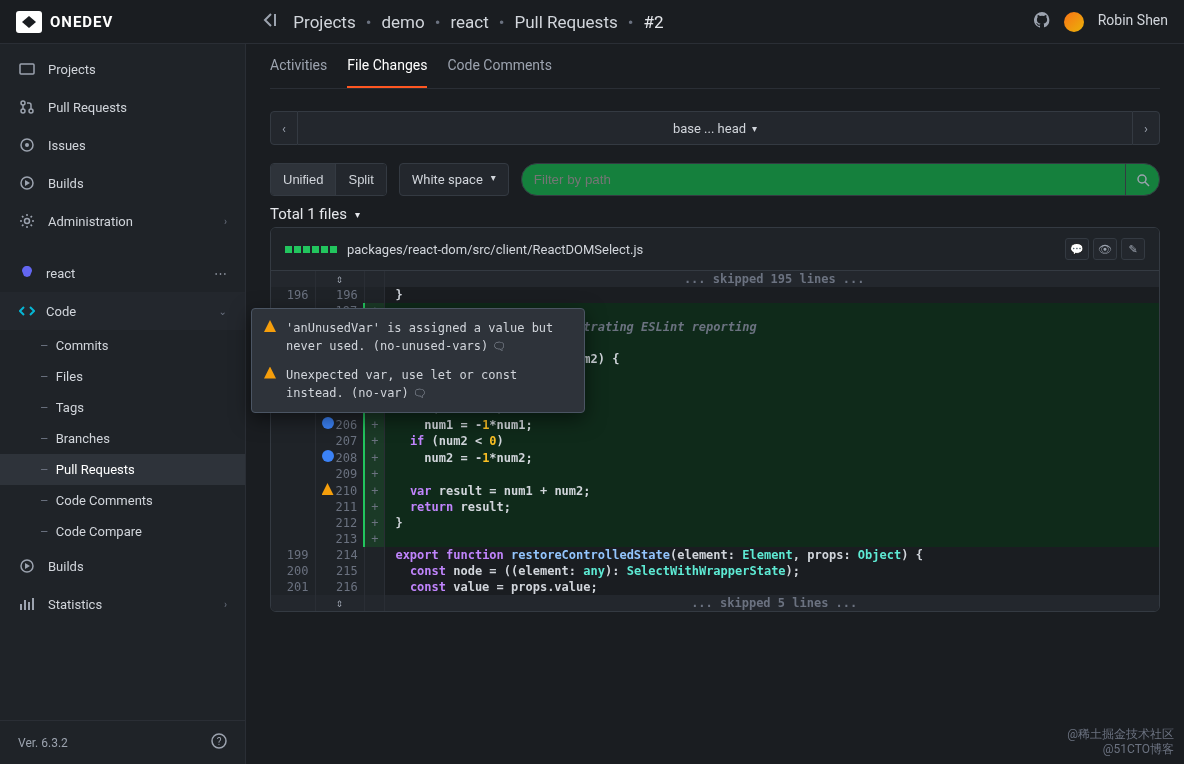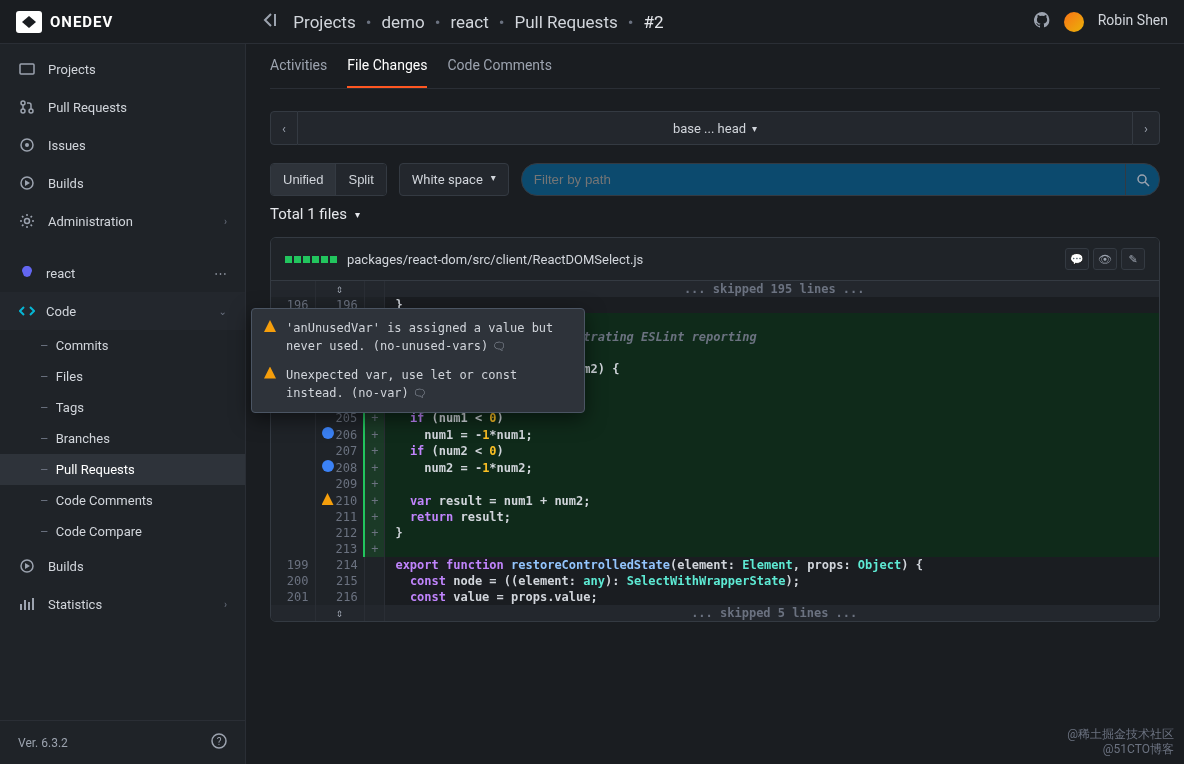--- a/index.html
+++ b/index.html
@@ -75,25 +75,25 @@
 .range-nav.left { border-radius:4px 0 0 4px; }
 .range-nav.right { border-radius:0 4px 4px 0; }
 .range-mid { flex:1; height:34px; background:#23272d; border-top:1px solid #343a42; border-bottom:1px solid #343a42; display:flex; align-items:center; justify-content:center; gap:6px; color:#d1d5db; cursor:pointer; }
 
 .controls { display:flex; align-items:center; gap:12px; margin-bottom:9px; }
 .btn-group { display:flex; border:1px solid #343a42; border-radius:4px; overflow:hidden; }
 .btn-group button { background:#23272d; border:none; color:#d1d5db; padding:8px 12px; cursor:pointer; font-size:13px; }
 .btn-group button.active { background:#2e333a; }
 .btn-group button + button { border-left:1px solid #343a42; }
 .ws-btn { background:#23272d; border:1px solid #343a42; border-radius:4px; padding:8px 12px; color:#d1d5db; display:flex; align-items:flex-start; gap:8px; cursor:pointer; }
-.filter-wrap { flex:1; display:flex; border:1px solid #343a42; border-radius:16px; background:#0c4a6e; }
+.filter-wrap { flex:1; display:flex; border:1px solid #343a42; border-radius:16px; background:#15803d; }
 .filter-input { flex:1; background:transparent; border:none; padding:8px 12px; color:#d1d5db; outline:none; }
 .search-btn { width:34px; border-left:1px solid #343a42; display:flex; align-items:center; justify-content:center; color:#9ca3af; cursor:pointer; }
 
-.total-files { display:flex; align-items:center; gap:8px; margin-bottom:14px; cursor:pointer; font-size:15px; color:#e5e7eb; }
+.total-files { display:flex; align-items:center; gap:8px; margin-bottom:4px; cursor:pointer; font-size:15px; color:#e5e7eb; }
 
 .diff-panel { border:1px solid #343a42; border-radius:6px; overflow:hidden; }
 .file-header { display:flex; align-items:center; gap:10px; padding:10px 14px; background:#1f2328; border-bottom:1px solid #343a42; }
 .diff-dots { display:flex; gap:2px; }
 .diff-dots span { width:7px; height:7px; background:#22c55e; }
 .file-path { color:#d1d5db; font-size:13px; }
 .file-actions { margin-left:auto; display:flex; gap:4px; }
 .file-action { width:24px; height:22px; border:1px solid #343a42; border-radius:3px; display:flex; align-items:center; justify-content:center; color:#9ca3af; cursor:pointer; font-size:11px; background:#23272d; }
 
 .diff-table { width:100%; border-collapse:collapse; font-family: Menlo, Consolas, monospace; font-size:12px; }

